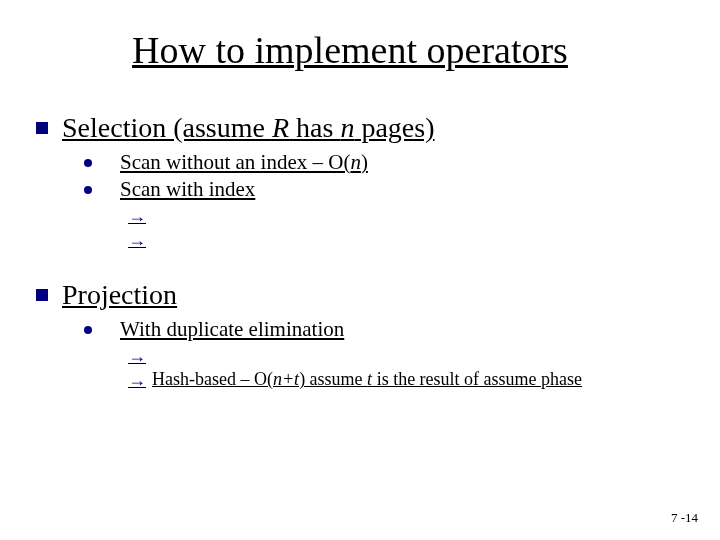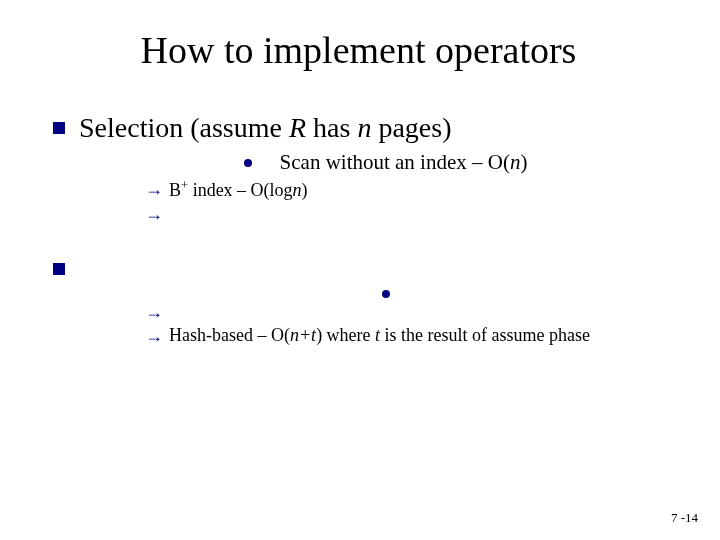--- a/index.html
+++ b/index.html
@@ -6,21 +6,22 @@
   body {
     width: 720px;
     height: 540px;
     background: #ffffff;
     font-family: "Times New Roman", Times, serif;
     color: #000000;
     position: relative;
     overflow: hidden;
   }
   .slide {
-    padding: 28px 50px 20px 47px;
+    padding: 28px 50px 20px 30px;
+    text-decoration: underline;
   }
   .title {
     font-size: 38px;
     text-align: center;
     font-weight: normal;
     margin-bottom: 40px;
   }
   .level1 {
     margin-left: 6px;
     margin-bottom: 8px;
@@ -41,21 +42,20 @@
   .level2 {
     margin-left: 48px;
     margin-top: 6px;
   }
   .level2-row {
     display: flex;
     align-items: flex-start;
     gap: 28px;
     font-size: 21px;
     margin-bottom: 2px;
-    justify-content: center;
   }
   .dotbullet {
     width: 8px;
     height: 8px;
     background: #000080;
     border-radius: 50%;
     flex: 0 0 8px;
     margin-top: 9px;
   }
   .level3 {
@@ -99,52 +99,61 @@
         <span>Selection (assume </span><span class="italic">R</span><span> has </span><span class="italic">n</span><span> pages)</span>
       </div>
     </div>
     <div class="level2">
       <div class="level2-row">
         <div class="dotbullet"></div>
         <div>
           <span>Scan without an index – O(</span><span class="italic">n</span><span>)</span>
         </div>
       </div>
+      <div class="level2-row">
+        <div class="dotbullet"></div>
+        <div>
+          <span>Scan with index</span>
+        </div>
+      </div>
     </div>
     <div class="level3">
       <div class="level3-row">
         <span class="arrow">→</span>
-        <div>
-          <span>B</span><sup>+</sup><span> index – O(log</span><span class="italic">n</span><span>)</span>
-        </div>
       </div>
       <div class="level3-row">
         <span class="arrow">→</span>
       </div>
     </div>
   </div>
 
   <div class="block-spacer"></div>
 
   <div class="level1">
     <div class="level1-row">
       <div class="sqbullet"></div>
+      <div>
+        <span>Projection</span>
+      </div>
     </div>
     <div class="level2">
       <div class="level2-row">
         <div class="dotbullet"></div>
+        <div>
+          <span>With duplicate elimination</span>
+        </div>
       </div>
     </div>
     <div class="level3">
       <div class="level3-row">
         <span class="arrow">→</span>
       </div>
       <div class="level3-row">
         <span class="arrow">→</span>
         <div>
-          <span>Hash-based – O(</span><span class="italic">n+t</span><span>) where </span><span class="italic">t</span><span> is the result of assume phase</span>
+          <span>Hash-based – O(</span><span class="italic">n+t</span><span>) assume </span><span class="italic">t</span><span> is the result of assume phase</span>
         </div>
       </div>
     </div>
   </div>
 </div>
 
 <div class="pagenum">7 -14</div>
 
 </body></html>

